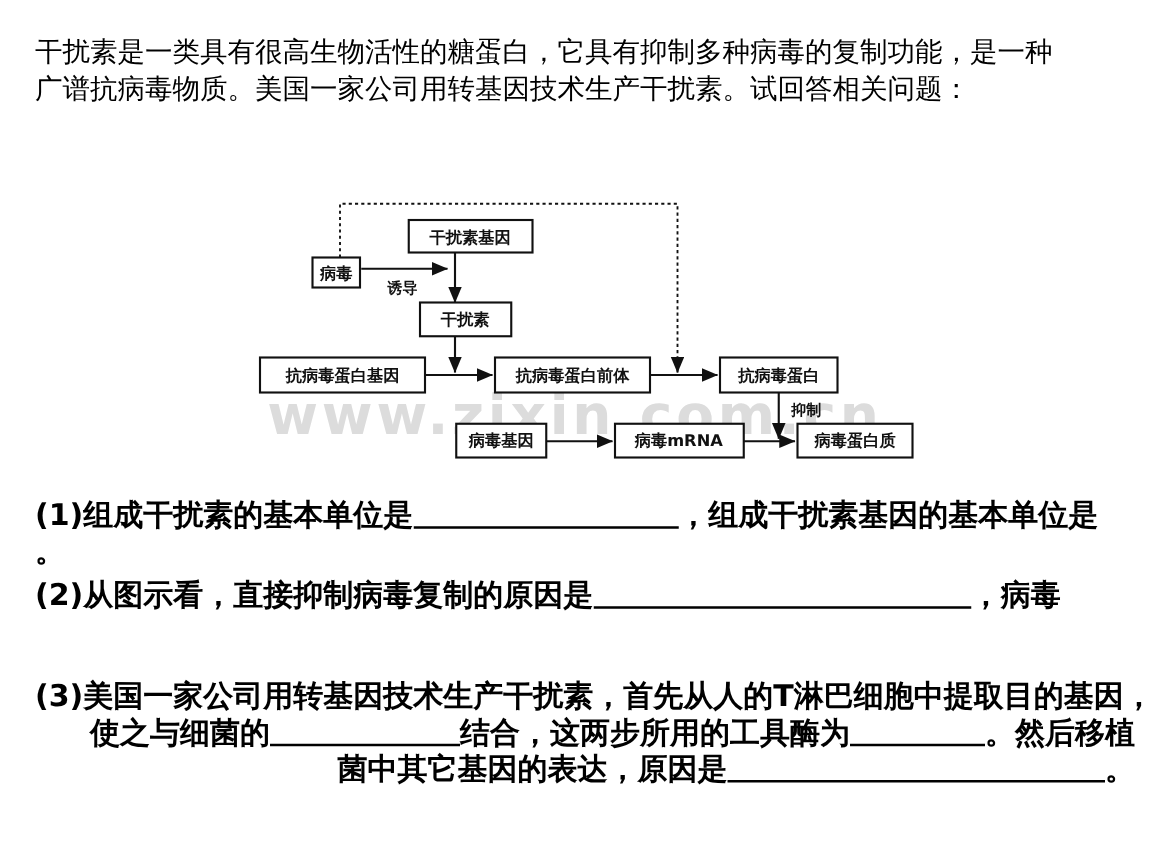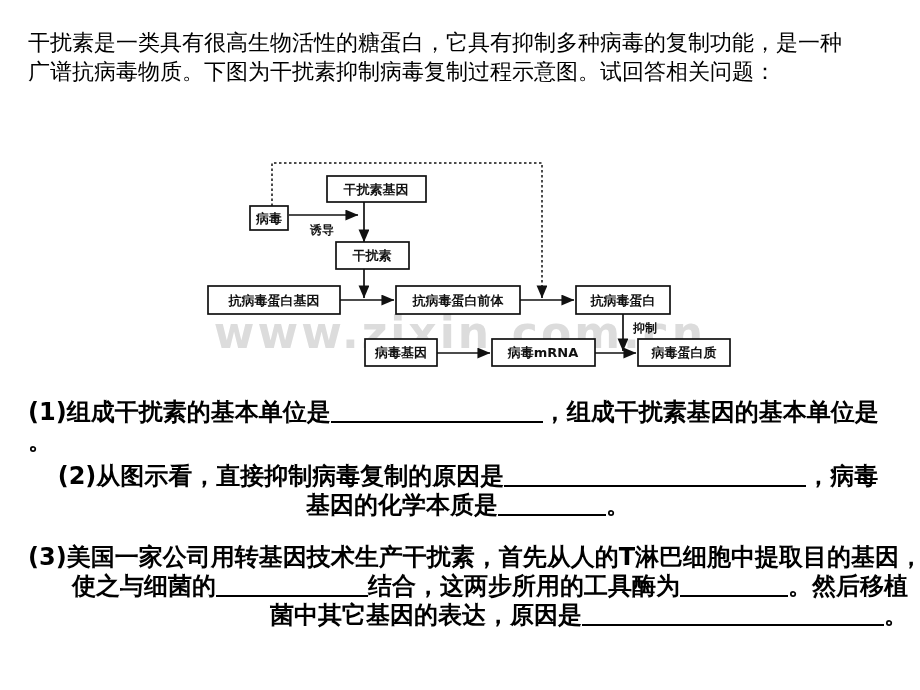--- a/index.html
+++ b/index.html
@@ -98,29 +98,29 @@
     display: inline-block;
     border-bottom: 2px solid #000000;
     vertical-align: -3px;
   }
   .b-sm  { width: 108px; }
   .b-md  { width: 152px; }
   .b-lg  { width: 212px; }
   .b-xl  { width: 302px; }
 
   #q1 { top: 398px; }
-  #q2 { top: 462px; text-align: center; }
+  #q2 { top: 462px; }
   #q3 { top: 543px; text-align: right; }
 </style>
 </head>
 <body>
 
 <div id="intro">
   <div class="line">干扰素是一类具有很高生物活性的糖蛋白，它具有抑制多种病毒的复制功能，是一种</div>
-  <div class="line">广谱抗病毒物质。下图为干扰素抑制病毒复制过程示意图。试回答相关问题：</div>
+  <div class="line">广谱抗病毒物质。美国一家公司用转基因技术生产干扰素。试回答相关问题：</div>
 </div>
 
 <div id="watermark">www.zixin.com.cn</div>
 
 <div id="diagram">
   <svg width="920" height="245" viewBox="0 0 920 245" xmlns="http://www.w3.org/2000/svg">
     <defs>
       <marker id="arrow" markerWidth="9" markerHeight="9" refX="7.4" refY="3.2" orient="auto" markerUnits="strokeWidth">
         <path d="M0,0 L7.6,3.2 L0,6.4 z" fill="#111111"></path>
       </marker>
@@ -183,23 +183,20 @@
   <div class="line">
     <span>(1)组成干扰素的基本单位是</span><span class="blank b-lg"></span><span>，组成干扰素基因的基本单位是</span>
   </div>
   <div class="line">。</div>
 </div>
 
 <div class="question" id="q2">
   <div class="line">
     <span>(2)从图示看，直接抑制病毒复制的原因是</span><span class="blank b-xl"></span><span>，病毒</span>
   </div>
-  <div class="line">
-    <span>基因的化学本质是</span><span class="blank b-sm"></span><span>。</span>
-  </div>
 </div>
 
 <div class="question" id="q3">
   <div class="line">(3)美国一家公司用转基因技术生产干扰素，首先从人的T淋巴细胞中提取目的基因，</div>
   <div class="line">
     <span>使之与细菌的</span><span class="blank b-md"></span><span>结合，这两步所用的工具酶为</span><span class="blank b-sm"></span><span>。然后移植</span>
   </div>
   <div class="line">
     <span>菌中其它基因的表达，原因是</span><span class="blank b-xl"></span><span>。</span>
   </div>

